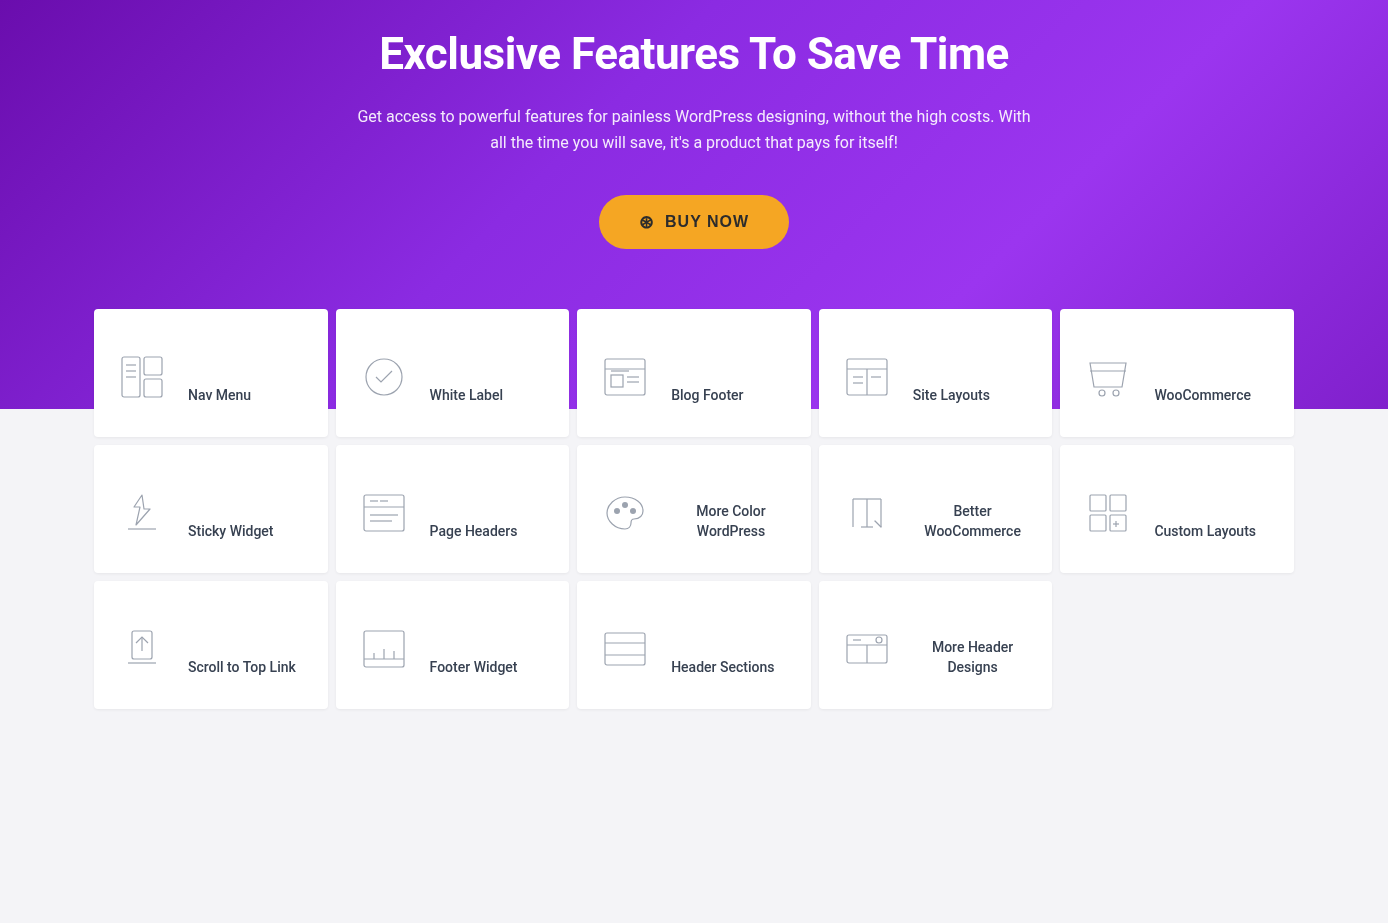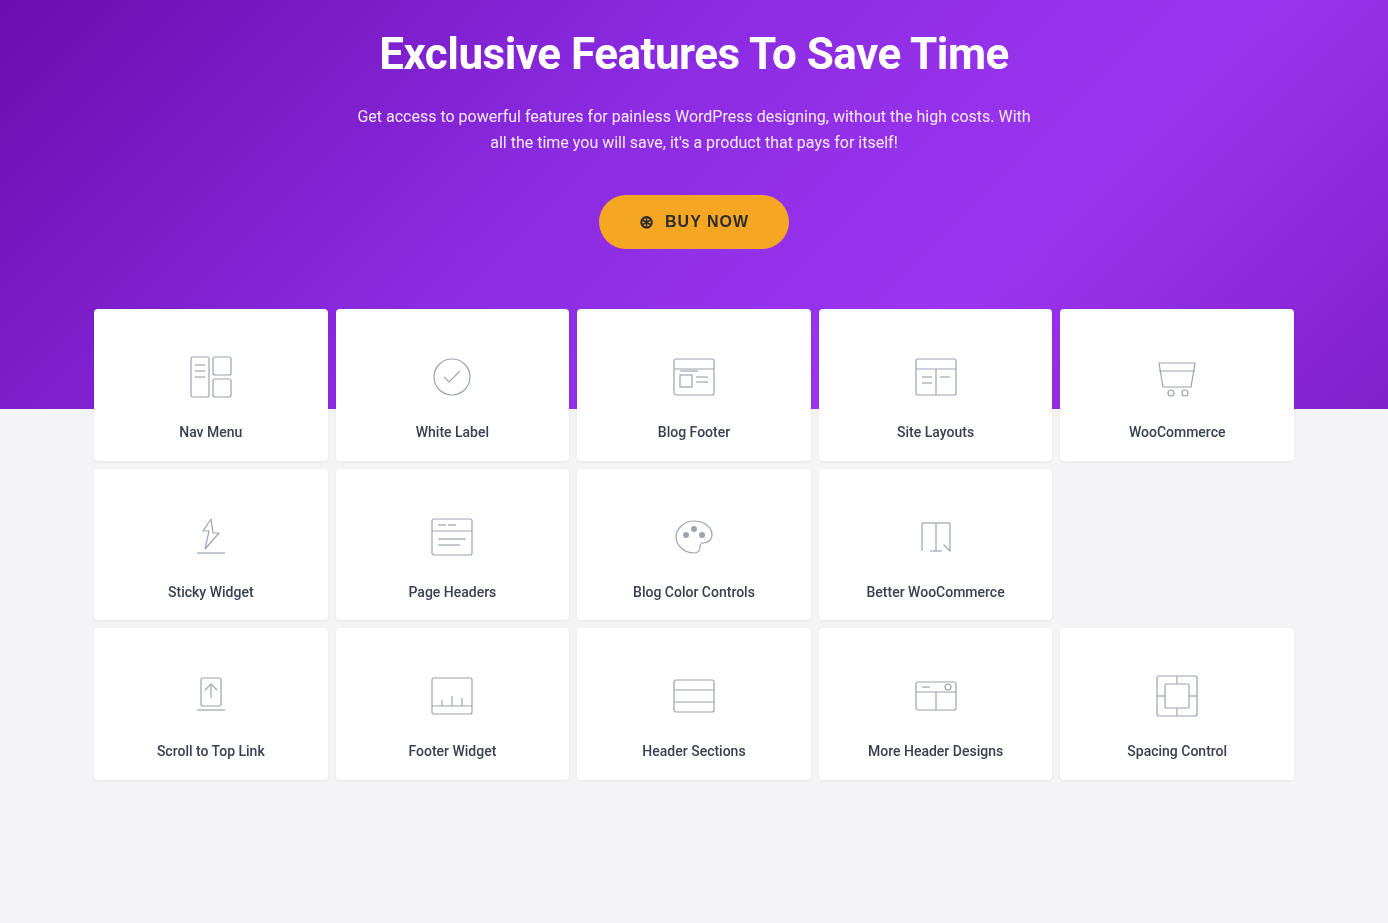--- a/index.html
+++ b/index.html
@@ -63,25 +63,25 @@
     .grid-row {
       display: grid;
       grid-template-columns: repeat(5, 1fr);
       gap: 8px;
       margin-bottom: 8px;
     }
 
     .feature-card {
       background: #fff;
       border-radius: 4px;
-      padding: 40px 20px 18px;
+      padding: 40px 20px 32px;
       text-align: center;
       display: flex;
-      flex-direction: column;
-      align-items: center;
+      flex-direction: row;
+      align-items: flex-end;
       gap: 18px;
       box-shadow: 0 1px 3px rgba(0,0,0,0.06);
     }
 
     .feature-icon {
       width: 56px;
       height: 56px;
       display: flex;
       align-items: center;
       justify-content: center;
@@ -210,37 +210,50 @@
 
     <div class="feature-card">
       <div class="feature-icon">
         <svg viewBox="0 0 56 56" width="56" height="56">
           <path d="M28 12 C18 12 10 20 10 28 C10 36 18 44 28 44 C32 44 34 41 34 38 C34 36 35 34 37 34 C43 34 46 30 46 26 C46 18 38 12 28 12 Z"></path>
           <circle cx="20" cy="26" r="3" fill="#9ca3af" stroke="none"></circle>
           <circle cx="28" cy="20" r="3" fill="#9ca3af" stroke="none"></circle>
           <circle cx="36" cy="26" r="3" fill="#9ca3af" stroke="none"></circle>
         </svg>
       </div>
-      <span class="feature-label">Blog Color Controls</span>
+      <span class="feature-label">More Color WordPress</span>
     </div>
 
     <div class="feature-card">
       <div class="feature-icon">
         <svg viewBox="0 0 56 56" width="56" height="56">
           <line x1="14" y1="14" x2="14" y2="42"></line>
           <line x1="42" y1="14" x2="42" y2="42"></line>
           <line x1="14" y1="14" x2="42" y2="14"></line>
           <line x1="22" y1="42" x2="34" y2="42"></line>
           <line x1="28" y1="14" x2="28" y2="42"></line>
           <path d="M36 36 L42 42" stroke-linecap="round"></path>
         </svg>
       </div>
       <span class="feature-label">Better WooCommerce</span>
     </div>
 
+    <div class="feature-card">
+      <div class="feature-icon">
+        <svg viewBox="0 0 56 56" width="56" height="56">
+          <rect x="10" y="10" width="16" height="16" rx="1"></rect>
+          <rect x="30" y="10" width="16" height="16" rx="1"></rect>
+          <rect x="10" y="30" width="16" height="16" rx="1"></rect>
+          <rect x="30" y="30" width="16" height="16" rx="1"></rect>
+          <line x1="36" y1="36" x2="36" y2="42"></line>
+          <line x1="33" y1="39" x2="39" y2="39"></line>
+        </svg>
+      </div>
+      <span class="feature-label">Custom Layouts</span>
+    </div>
 
   </div>
 
   <div class="grid-row">
 
     <div class="feature-card">
       <div class="feature-icon">
         <svg viewBox="0 0 56 56" width="56" height="56">
           <rect x="18" y="10" width="20" height="28" rx="2"></rect>
           <polyline points="22,22 28,16 34,22"></polyline>
@@ -281,29 +294,16 @@
           <rect x="8" y="14" width="40" height="28" rx="2"></rect>
           <line x1="8" y1="24" x2="48" y2="24"></line>
           <line x1="28" y1="24" x2="28" y2="42"></line>
           <line x1="14" y1="19" x2="22" y2="19"></line>
           <circle cx="40" cy="19" r="3"></circle>
         </svg>
       </div>
       <span class="feature-label">More Header Designs</span>
     </div>
 
-    <div class="feature-card">
-      <div class="feature-icon">
-        <svg viewBox="0 0 56 56" width="56" height="56">
-          <rect x="8" y="8" width="40" height="40" rx="2"></rect>
-          <rect x="16" y="16" width="24" height="24" rx="1"></rect>
-          <line x1="8" y1="28" x2="16" y2="28"></line>
-          <line x1="40" y1="28" x2="48" y2="28"></line>
-          <line x1="28" y1="8" x2="28" y2="16"></line>
-          <line x1="28" y1="40" x2="28" y2="48"></line>
-        </svg>
-      </div>
-      <span class="feature-label">Spacing Control</span>
-    </div>
 
   </div>
 
 </div>
 
 </body></html>

